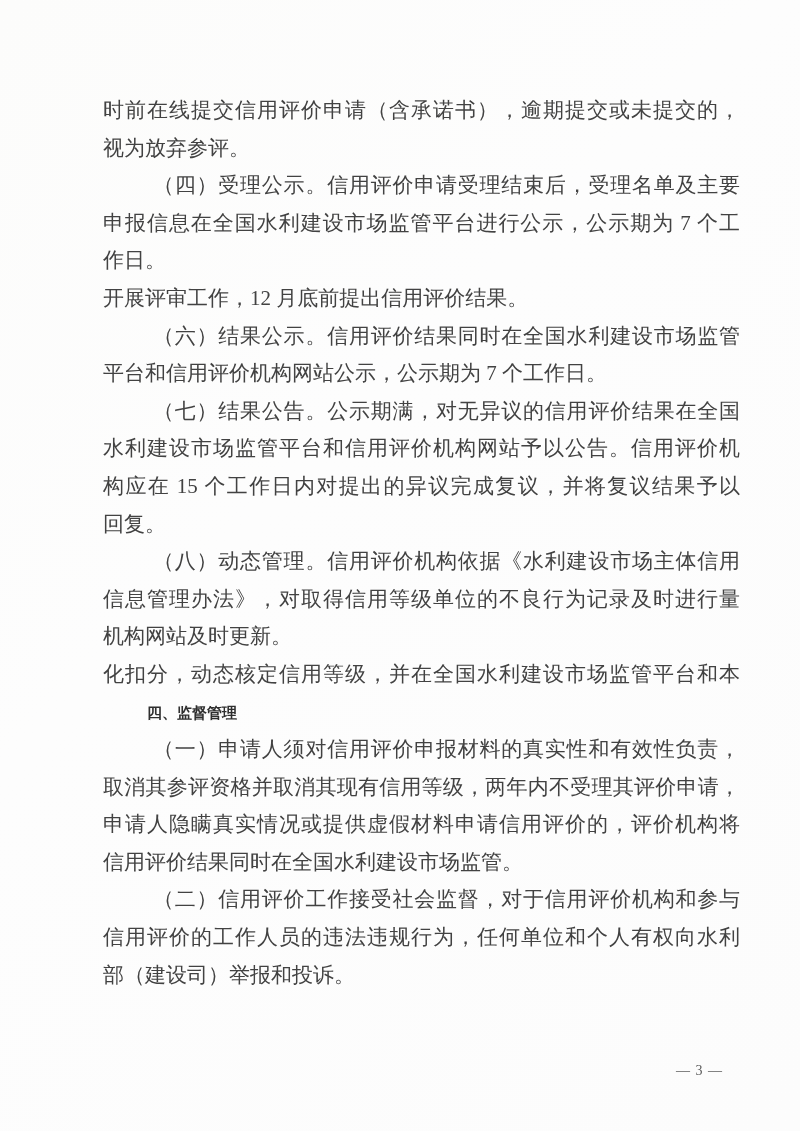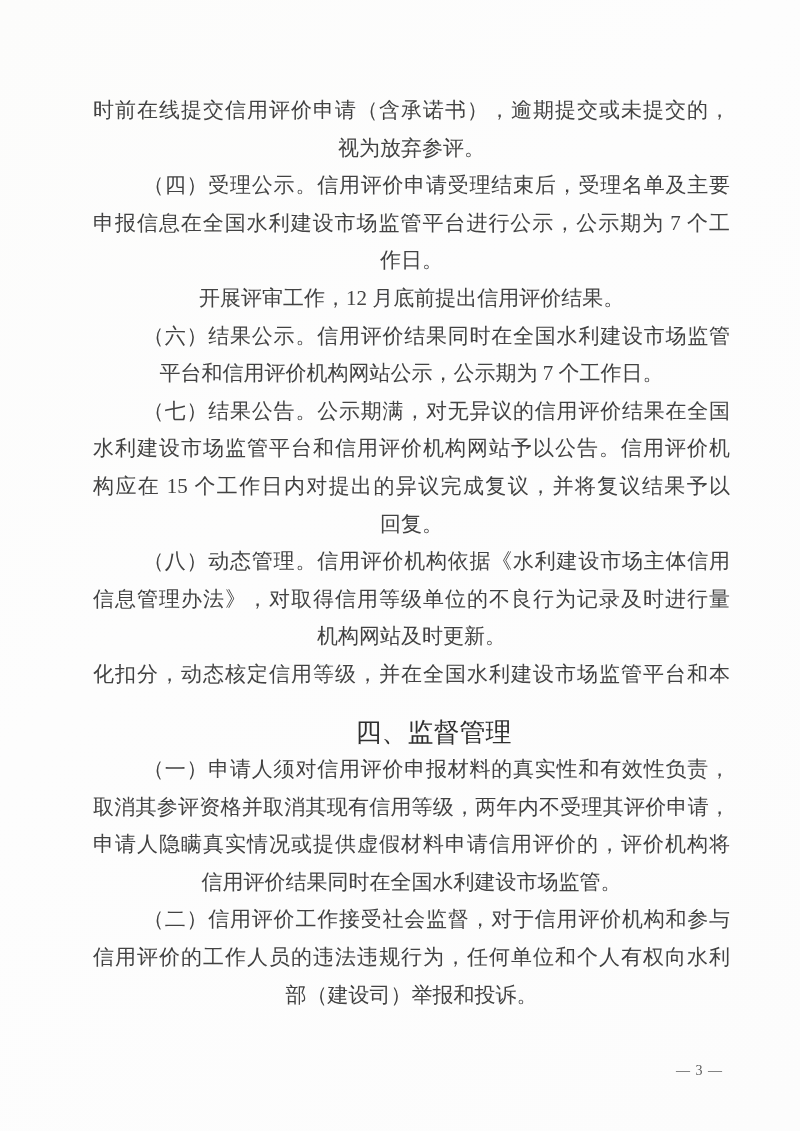--- a/index.html
+++ b/index.html
@@ -14,49 +14,48 @@
     font-family: "Liberation Serif", "DejaVu Serif", serif;
   }
   .page {
     position: relative;
     width: 800px;
     height: 1131px;
     background: linear-gradient(135deg, #fcfcfb 0%, #fdfdfd 40%, #fcfcfc 100%);
   }
   .text-block {
     position: absolute;
-    left: 93px;
+    left: 103px;
     top: 92px;
     width: 637px;
   }
   .line {
     font-size: 21px;
     height: 37.6px;
     line-height: 37.6px;
     color: #424242;
-    text-align: center;
+    text-align: left;
     white-space: nowrap;
     -webkit-font-smoothing: antialiased;
   }
   .line.fill {
     white-space: normal;
     text-align: justify;
     text-align-last: justify;
     text-justify: inter-character;
   }
   .line.indent {
     text-indent: 50px;
   }
   .line.heading {
     font-family: "Liberation Sans", "DejaVu Sans", sans-serif;
-    font-weight: normal;
-    font-size: 26px;
+    font-weight: bold;
+    font-size: 15px;
     color: #2f2f2f;
     text-indent: 44px;
-    margin-top: 20px;
   }
   .page-number {
     position: absolute;
     top: 1061px;
     right: 77px;
     font-size: 14px;
     line-height: 20px;
     color: #5a5a5a;
     letter-spacing: 1px;
     font-family: "Liberation Serif", "DejaVu Serif", serif;

